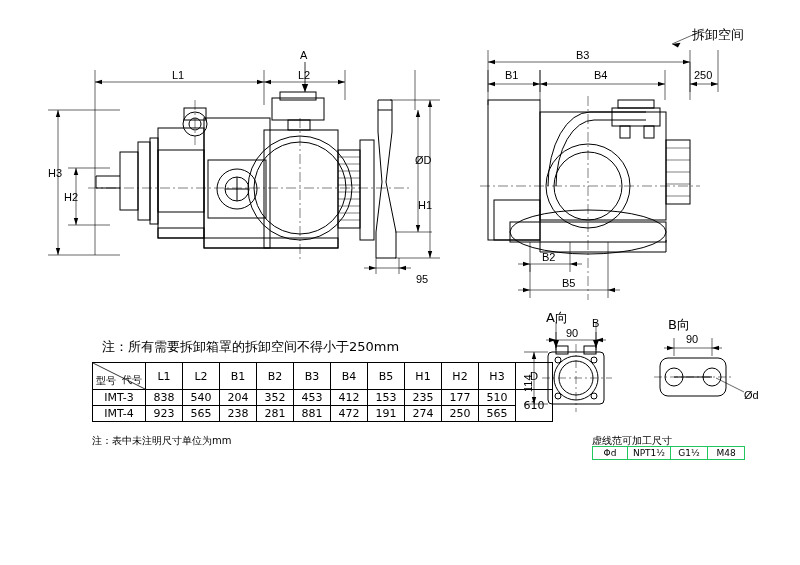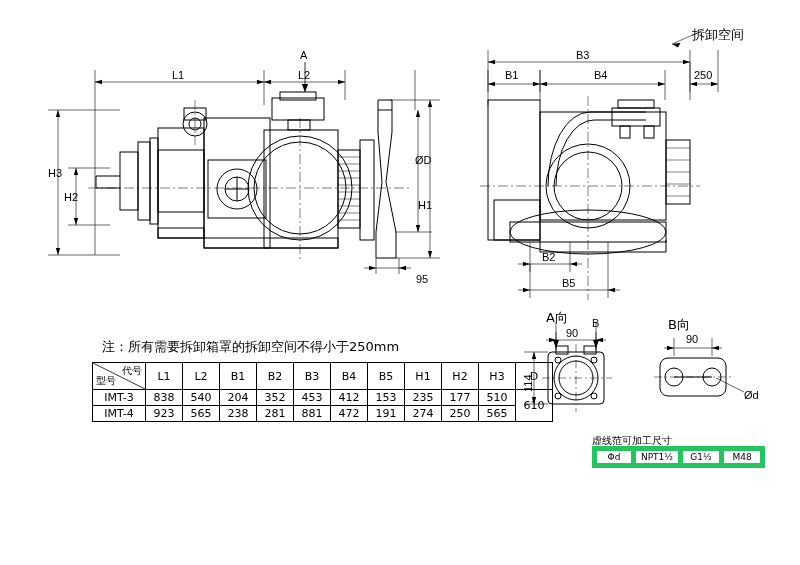--- a/index.html
+++ b/index.html
@@ -5,21 +5,21 @@
   html,body{margin:0;padding:0;background:#ffffff;}
   body{width:800px;height:565px;overflow:hidden;font-family:"Liberation Sans",sans-serif;color:#000;}
   #root{position:relative;width:800px;height:565px;}
   .lbl{position:absolute;font-size:11px;line-height:1;white-space:nowrap;}
   .lbl-cn{position:absolute;font-size:13px;line-height:1;white-space:nowrap;font-family:"DejaVu Sans",sans-serif;}
   .note{position:absolute;font-size:13px;white-space:nowrap;font-family:"DejaVu Sans",sans-serif;}
   svg{position:absolute;left:0;top:0;}
   table.spec{position:absolute;border-collapse:collapse;font-size:11px;font-family:"DejaVu Sans",sans-serif;}
   table.spec td,table.spec th{border:1px solid #000;text-align:center;padding:1px 3px;font-weight:normal;}
   table.thread{position:absolute;border-collapse:collapse;font-size:9px;font-family:"DejaVu Sans",sans-serif;}
-  table.thread td{border:5px solid #22c55e;text-align:center;padding:1px 4px;font-weight:normal;}
+  table.thread td{border:1px solid #22c55e;text-align:center;padding:1px 4px;font-weight:normal;}
   .rot{transform:rotate(-90deg);transform-origin:left top;position:absolute;font-size:11px;white-space:nowrap;}
   .tbl-note{position:absolute;font-size:10px;white-space:nowrap;font-family:"DejaVu Sans",sans-serif;}
   .corner{position:absolute;font-size:10px;font-family:"DejaVu Sans",sans-serif;white-space:nowrap;}
 </style>
 </head>
 <body>
 
 <div id="root">
 
 <svg width="800" height="565" viewBox="0 0 800 565">
@@ -280,27 +280,28 @@
 
 <div class="lbl-cn" style="left:546px;top:311px;text-align:right;">A向</div>
 <div class="lbl" style="left:592px;top:318px;">B</div>
 <div class="lbl" style="left:566px;top:328px;">90</div>
 <div class="rot" style="left:522px;top:392px;">114</div>
 <div class="lbl-cn" style="left:668px;top:318px;">B向</div>
 <div class="lbl" style="left:686px;top:334px;">90</div>
 <div class="lbl" style="left:744px;top:390px;">Ød</div>
 
 <div class="note" style="left:90px;top:338px;margin-left:12px;">注：所有需要拆卸箱罩的拆卸空间不得小于250mm</div>
+<div class="tbl-note" style="left:92px;top:434px;">注：表中未注明尺寸单位为mm</div>
 <div class="tbl-note" style="left:592px;top:434px;">虚线范可加工尺寸</div>
 
 <table class="spec" style="left:92px;top:362px;">
   <tbody>
         <tr>
     <th style="width:52px;height:26px;position:relative;padding:0;">
-      <span class="corner" style="right:3px;top:1px;">代号</span>
+      <span class="corner" style="right:3px;top:10px;">代号</span>
       <span class="corner" style="left:3px;bottom:1px;">型号</span>
       <svg width="52" height="26" style="position:absolute;left:0;top:0;">
               <line x1="0" y1="0" x2="52" y2="26" stroke="#000" stroke-width="0.8"></line>
             </svg>
     </th>
     <th style="width:30px;">L1</th>
     <th style="width:30px;">L2</th>
     <th style="width:30px;">B1</th>
     <th style="width:30px;">B2</th>
     <th style="width:30px;">B3</th>

